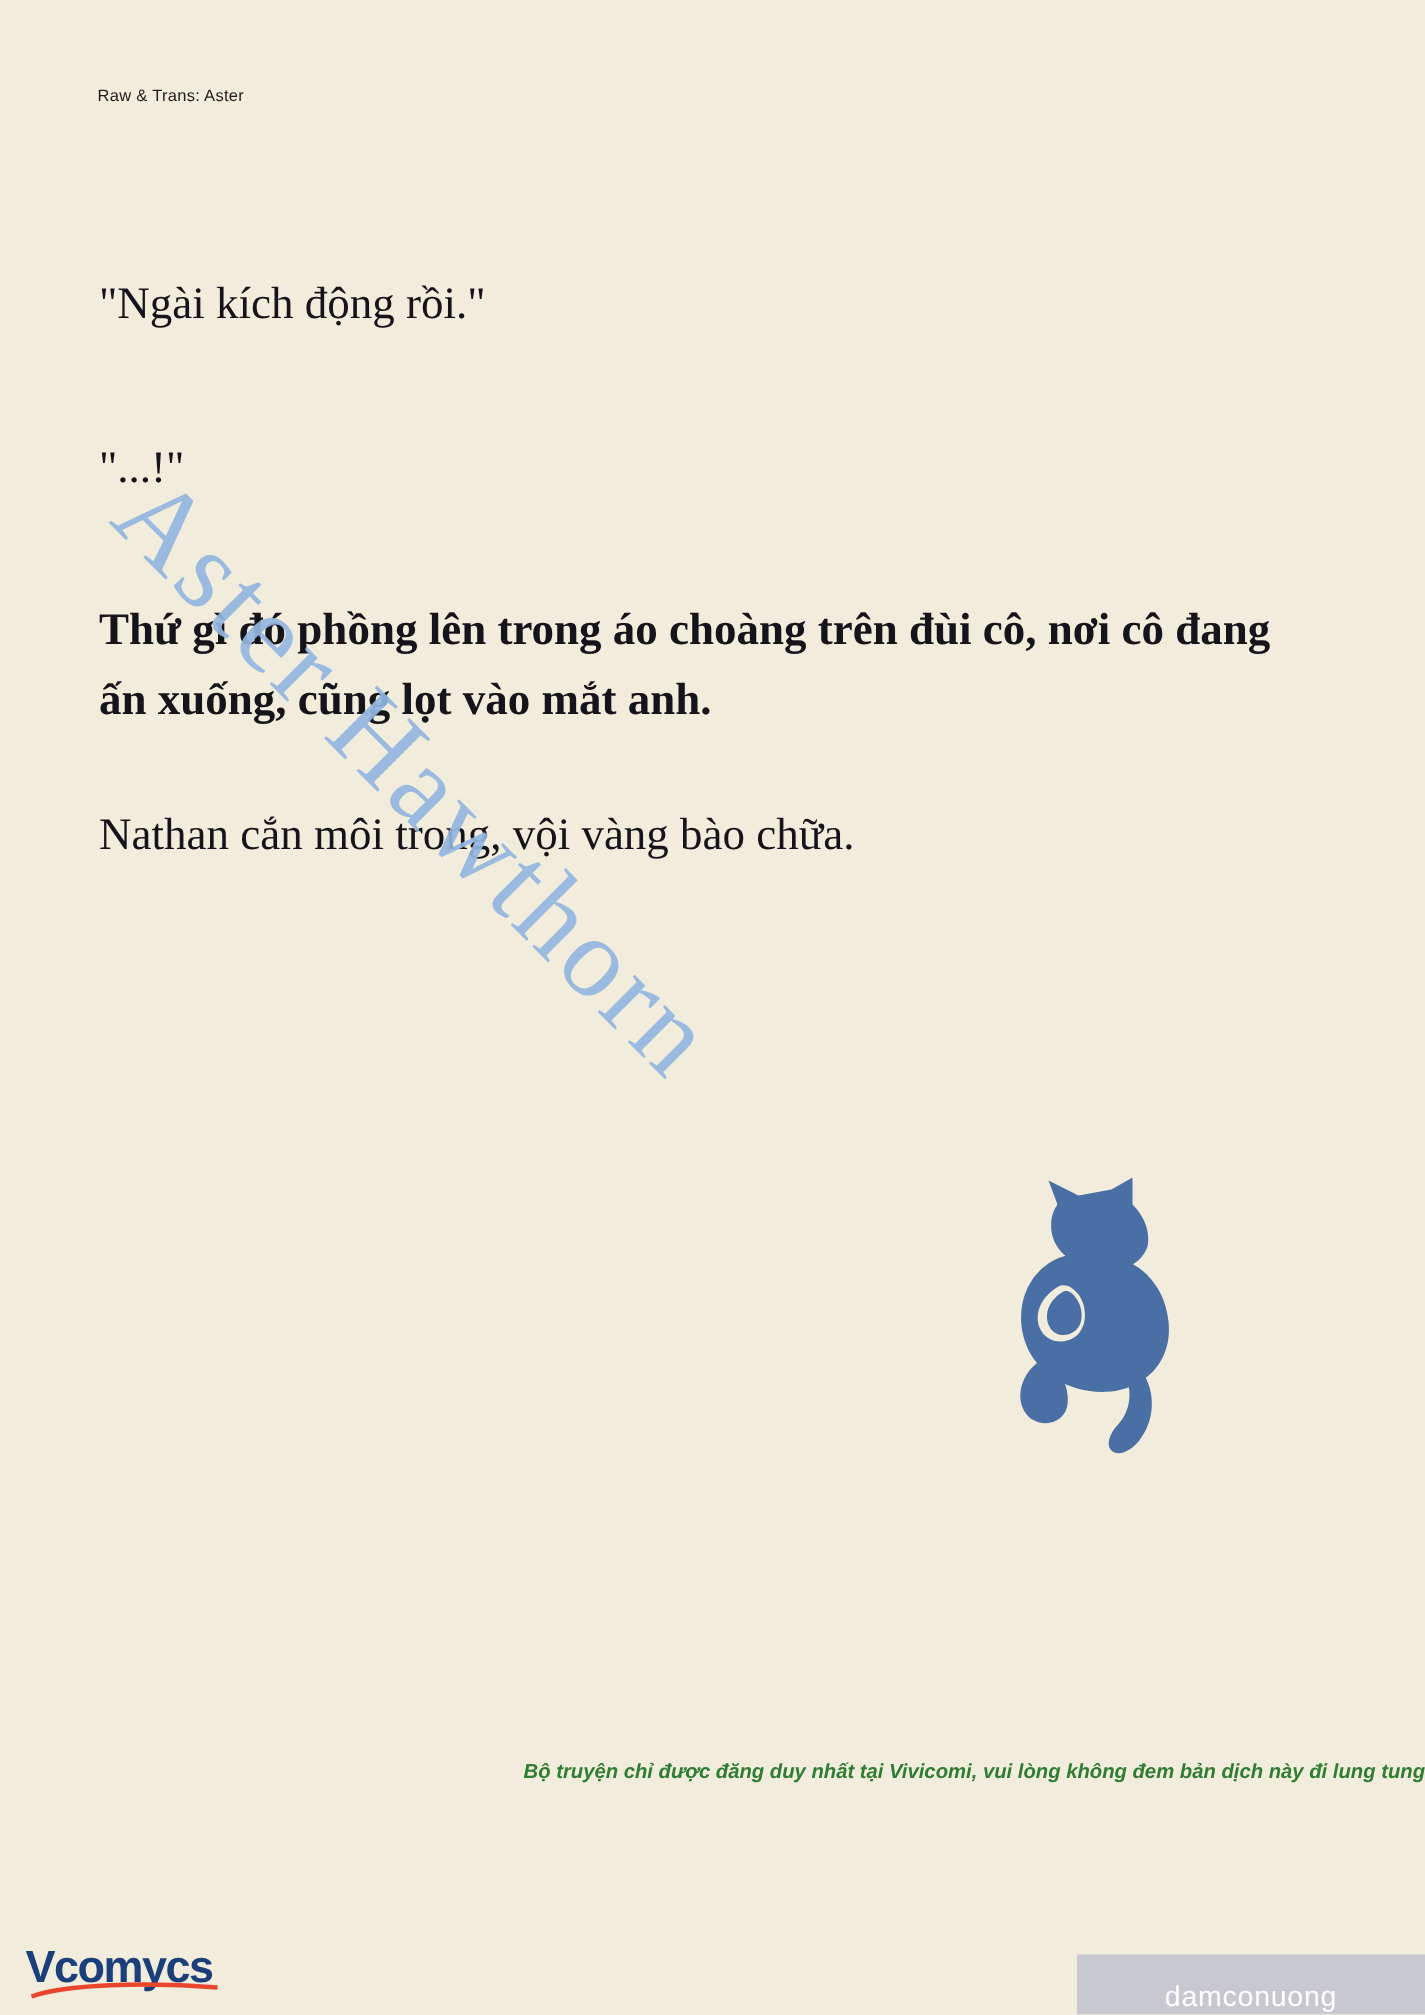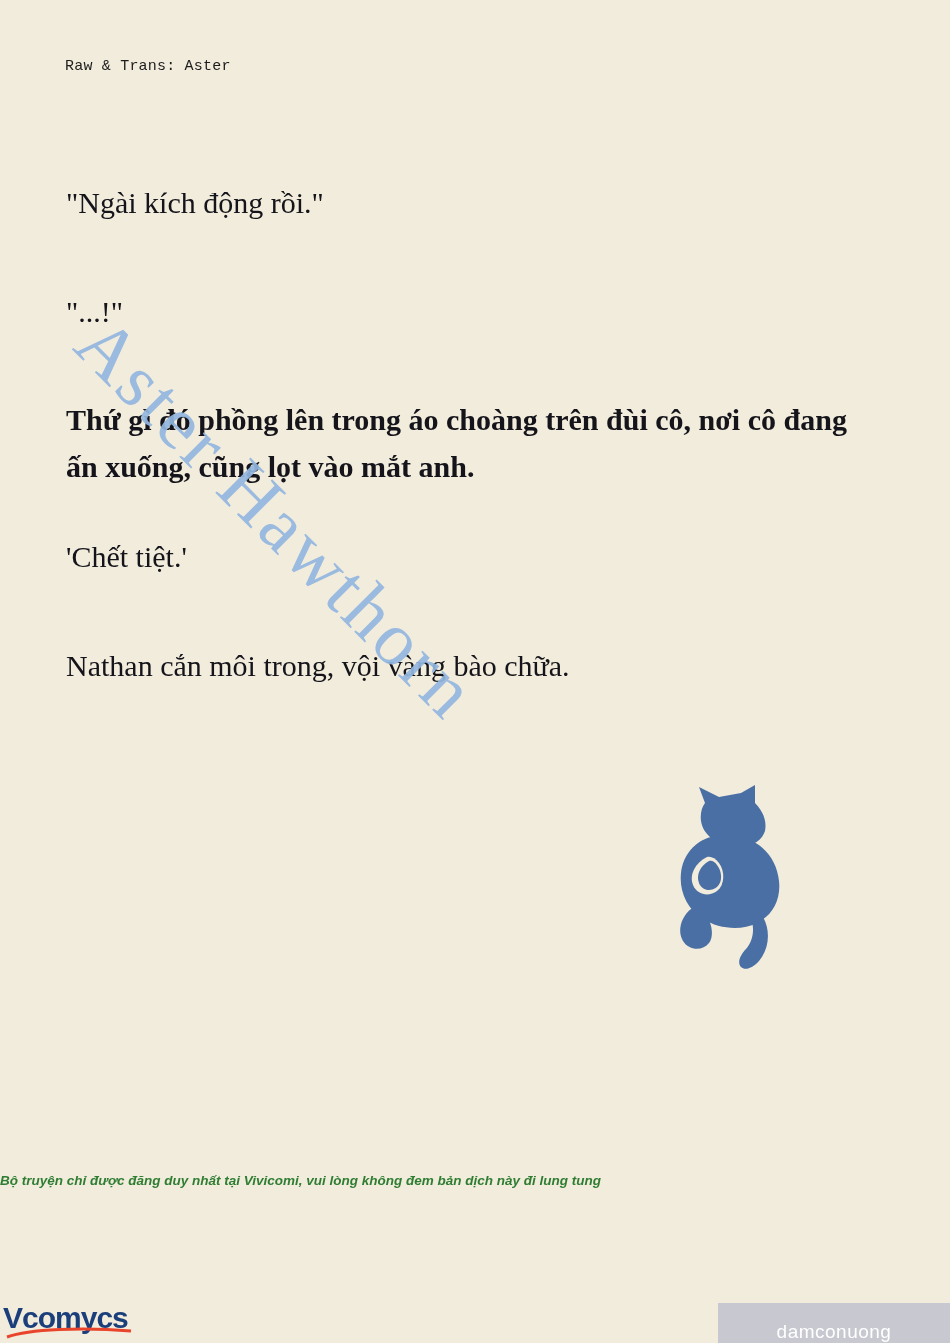--- a/index.html
+++ b/index.html
@@ -19,23 +19,23 @@
     height: 1343px;
     background: #f2ecdc;
     overflow: hidden;
   }
 
   
   .credit-top {
     position: absolute;
     left: 65px;
     top: 58px;
-    font-size: 15px;
+    font-size: 11px;
     color: #1d1d1d;
-    font-family: Liberation Mono, monospace;
+    font-family: Liberation Sans, sans-serif;
     letter-spacing: 0.2px;
   }
 
   
   .body-text {
     position: absolute;
     left: 66px;
     top: 180px;
     width: 800px;
     font-family: "Liberation Serif", serif;
@@ -87,21 +87,21 @@
     height: 190px;
     pointer-events: none;
   }
 
   
   .footer-notes {
     position: absolute;
     left: 0;
     top: 1165px;
     width: 950px;
-    text-align: left;
+    text-align: right;
     font-family: "Liberation Sans", sans-serif;
     font-style: italic;
     font-weight: bold;
     font-size: 13.5px;
     color: #2e7d32;
     line-height: 2.3;
   }
   .footer-notes div {
     white-space: pre-wrap;
   }
@@ -109,24 +109,24 @@
   
   .bottom-bar {
     position: absolute;
     left: 0;
     bottom: 0;
     width: 950px;
     height: 48px;
   }
   .logo-wrap {
     position: absolute;
-    left: 3px;
+    left: 17px;
     bottom: 4px;
     display: flex;
-    align-items: center;
+    align-items: flex-start;
     height: 42px;
   }
   .logo-text {
     font-family: "Liberation Sans", sans-serif;
     font-weight: bold;
     font-size: 30px;
     color: #1b3f7a;
     letter-spacing: -1px;
     line-height: 1;
     position: relative;
@@ -161,21 +161,20 @@
 <body>
 
 <div class="page">
 
   <div class="credit-top">Raw &amp; Trans: Aster</div>
 
   <div class="body-text">
     <p class="para">"Ngài kích động rồi."</p>
     <p class="para">"...!"</p>
     <p class="para wrap">Thứ gì đó phồng lên trong áo choàng trên đùi cô, nơi cô đang ấn xuống, cũng lọt vào mắt anh.</p>
-    <p class="para">'Chết tiệt.'</p>
     <p class="para">Nathan cắn môi trong, vội vàng bào chữa.</p>
   </div>
 
   <div class="watermark">
     <div class="watermark-text">Aster Hawthorn</div>
   </div>
 
   <div class="cat-mark">
     <svg viewBox="0 0 160 190" width="160" height="190" xmlns="http://www.w3.org/2000/svg">
       <g fill="#4a6fa5">

